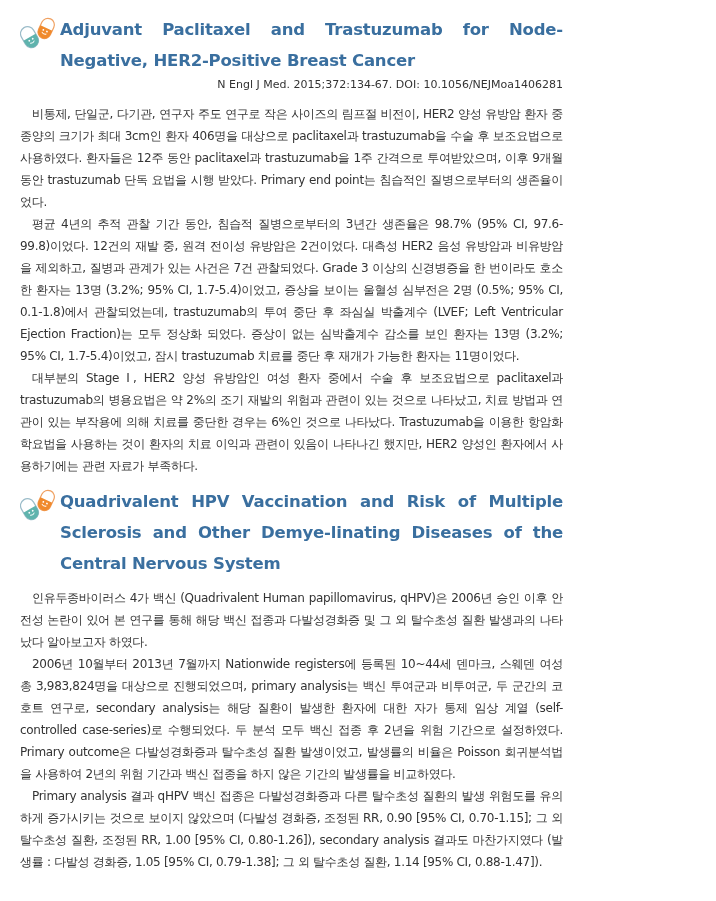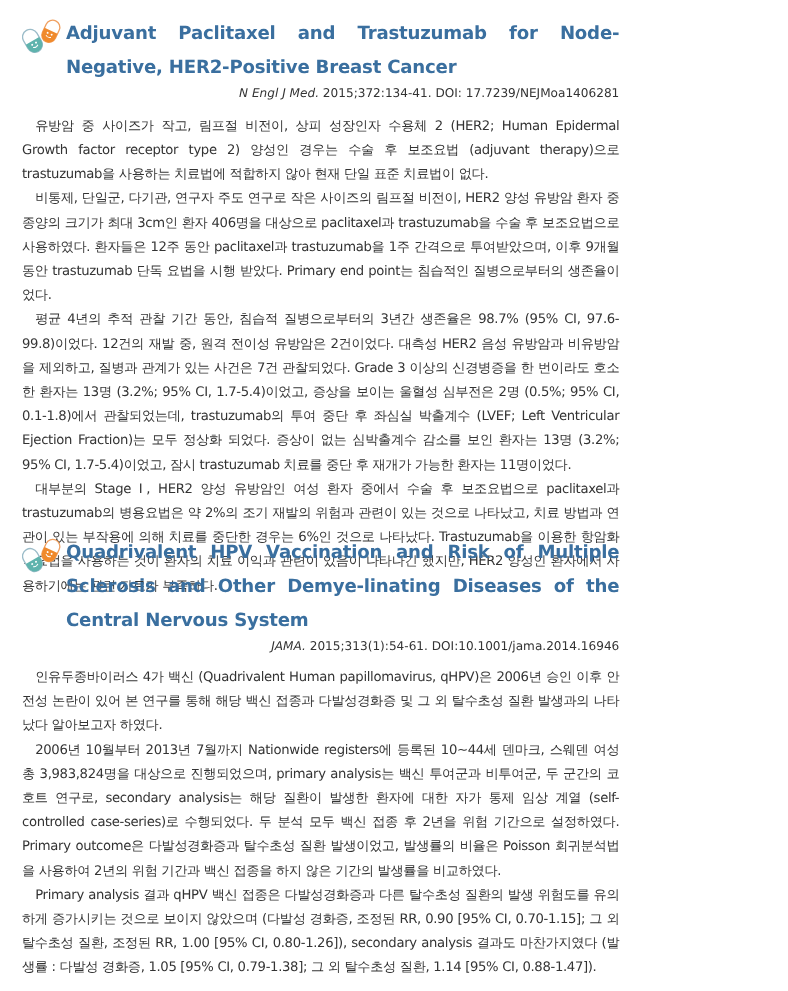--- a/index.html
+++ b/index.html
@@ -16,21 +16,21 @@
     .title {
       font-family: "DejaVu Sans", "Liberation Sans", sans-serif;
       font-weight: bold; font-size: 16.5px; line-height: 31px;
       color: #3a6f9f; letter-spacing: -0.2px;
       text-align: justify; text-align-last: left;
     }
     .citation {
       text-align: right; font-size: 11px; line-height: 16px; color: #333;
       padding-right: 12px; margin-top: 1px;
     }
-    .citation .journal { font-style: italic; }
+    .citation .journal { }
     .body { margin-top: 10px; padding: 0 12px 0 20px; }
     .para {
       font-size: 12px; line-height: 22px; text-align: justify;
       text-indent: 12px; margin: 0; color: #333;
       letter-spacing: -0.3px;
     }
     .article-2 .body { margin-top: 8px; }
   </style>
 </head>
 <body>
@@ -51,24 +51,23 @@
           <path d="M19 12 h13 v4.5 a6.5 6.5 0 0 1 -13 0 z" fill="#f08a2c"></path>
           <circle cx="23.5" cy="15" r="0.9" fill="#fff"></circle>
             <circle cx="27.5" cy="15" r="0.9" fill="#fff"></circle>
           <path d="M23 17.5 q2.5 2 5 0" stroke="#fff" stroke-width="0.9" fill="none"></path>
         </g>
       </svg>
     </span>
     <h2 class="title" style="margin:0">Adjuvant Paclitaxel and Trastuzumab for Node-Negative, HER2-Positive Breast Cancer</h2>
   </div>
   <div class="citation">
-    <span class="journal">N Engl J Med.</span><span> 2015;372:134-41. DOI: 17.7239/NEJMoa1406281</span>
+    <span class="journal">N Engl J Med.</span><span> 2015;372:134-67. DOI: 10.1056/NEJMoa1406281</span>
   </div>
   <div class="body">
-    <p class="para">유방암 중 사이즈가 작고, 림프절 비전이, 상피 성장인자 수용체 2 (HER2; Human Epidermal Growth factor receptor type 2) 양성인 경우는 수술 후 보조요법 (adjuvant therapy)으로 trastuzumab을 사용하는 치료법에 적합하지 않아 현재 단일 표준 치료법이 없다.</p>
     <p class="para">비통제, 단일군, 다기관, 연구자 주도 연구로 작은 사이즈의 림프절 비전이, HER2 양성 유방암 환자 중 종양의 크기가 최대 3cm인 환자 406명을 대상으로 paclitaxel과 trastuzumab을 수술 후 보조요법으로 사용하였다. 환자들은 12주 동안 paclitaxel과 trastuzumab을 1주 간격으로 투여받았으며, 이후 9개월 동안 trastuzumab 단독 요법을 시행 받았다.  Primary end point는 침습적인 질병으로부터의 생존율이었다.</p>
     <p class="para">평균 4년의 추적 관찰 기간 동안, 침습적 질병으로부터의 3년간 생존율은 98.7% (95% CI, 97.6-99.8)이었다. 12건의 재발 중, 원격 전이성 유방암은 2건이었다. 대측성 HER2 음성 유방암과 비유방암을 제외하고, 질병과 관계가 있는 사건은 7건 관찰되었다. Grade 3 이상의 신경병증을 한 번이라도 호소한 환자는 13명 (3.2%; 95% CI, 1.7-5.4)이었고, 증상을 보이는 울혈성 심부전은 2명 (0.5%; 95% CI, 0.1-1.8)에서 관찰되었는데, trastuzumab의 투여 중단 후 좌심실 박출계수 (LVEF; Left Ventricular Ejection Fraction)는 모두 정상화 되었다. 증상이 없는 심박출계수 감소를 보인 환자는 13명 (3.2%; 95% CI, 1.7-5.4)이었고, 잠시 trastuzumab 치료를 중단 후 재개가 가능한 환자는 11명이었다.</p>
     <p class="para">대부분의 Stage Ⅰ, HER2 양성 유방암인 여성 환자 중에서 수술 후 보조요법으로 paclitaxel과 trastuzumab의 병용요법은 약 2%의 조기 재발의 위험과 관련이 있는 것으로 나타났고, 치료 방법과 연관이 있는 부작용에 의해 치료를 중단한 경우는 6%인 것으로 나타났다. Trastuzumab을 이용한 항암화학요법을 사용하는 것이 환자의 치료 이익과 관련이 있음이 나타나긴 했지만, HER2 양성인 환자에서 사용하기에는 관련 자료가 부족하다.</p>
   </div>
 </section>
 
 <section class="article article-2">
   <div class="title-row">
     <span class="pill-icon">
       <svg width="36" height="34" viewBox="0 0 36 34">
@@ -83,21 +82,18 @@
           <rect x="19" y="2" width="13" height="21" rx="6.5" fill="#ffffff" stroke="#f0a060" stroke-width="1.2"></rect>
           <path d="M19 12 h13 v4.5 a6.5 6.5 0 0 1 -13 0 z" fill="#f08a2c"></path>
           <circle cx="23.5" cy="15" r="0.9" fill="#fff"></circle>
             <circle cx="27.5" cy="15" r="0.9" fill="#fff"></circle>
           <path d="M23 17.5 q2.5 2 5 0" stroke="#fff" stroke-width="0.9" fill="none"></path>
         </g>
       </svg>
     </span>
     <h2 class="title" style="margin:0">Quadrivalent HPV Vaccination and Risk of Multiple Sclerosis and Other Demye-linating Diseases of the Central Nervous System</h2>
   </div>
-  <div class="citation">
-    <span class="journal">JAMA.</span><span> 2015;313(1):54-61. DOI:10.1001/jama.2014.16946</span>
-  </div>
   <div class="body">
     <p class="para">인유두종바이러스 4가 백신 (Quadrivalent Human papillomavirus, qHPV)은 2006년 승인 이후 안전성 논란이 있어 본 연구를 통해 해당 백신 접종과 다발성경화증 및 그 외 탈수초성 질환 발생과의 나타났다 알아보고자 하였다.</p>
     <p class="para">2006년 10월부터 2013년 7월까지 Nationwide registers에 등록된 10~44세 덴마크, 스웨덴 여성 총 3,983,824명을 대상으로 진행되었으며, primary analysis는 백신 투여군과 비투여군, 두 군간의 코호트 연구로, secondary analysis는 해당 질환이 발생한 환자에 대한 자가 통제 임상 계열 (self-controlled case-series)로 수행되었다. 두 분석 모두 백신 접종 후 2년을 위험 기간으로 설정하였다. Primary outcome은 다발성경화증과 탈수초성 질환 발생이었고, 발생률의 비율은 Poisson 회귀분석법을 사용하여 2년의 위험 기간과 백신 접종을 하지 않은 기간의 발생률을 비교하였다.</p>
     <p class="para">Primary analysis 결과 qHPV 백신 접종은 다발성경화증과 다른 탈수초성 질환의 발생 위험도를 유의하게 증가시키는 것으로 보이지 않았으며 (다발성 경화증, 조정된 RR, 0.90 [95% CI, 0.70-1.15]; 그 외 탈수초성 질환, 조정된 RR, 1.00 [95% CI, 0.80-1.26]), secondary analysis 결과도 마찬가지였다 (발생률 : 다발성 경화증, 1.05 [95% CI, 0.79-1.38]; 그 외 탈수초성 질환, 1.14 [95% CI, 0.88-1.47]).</p>
   </div>
 </section>
 
 </body></html>

